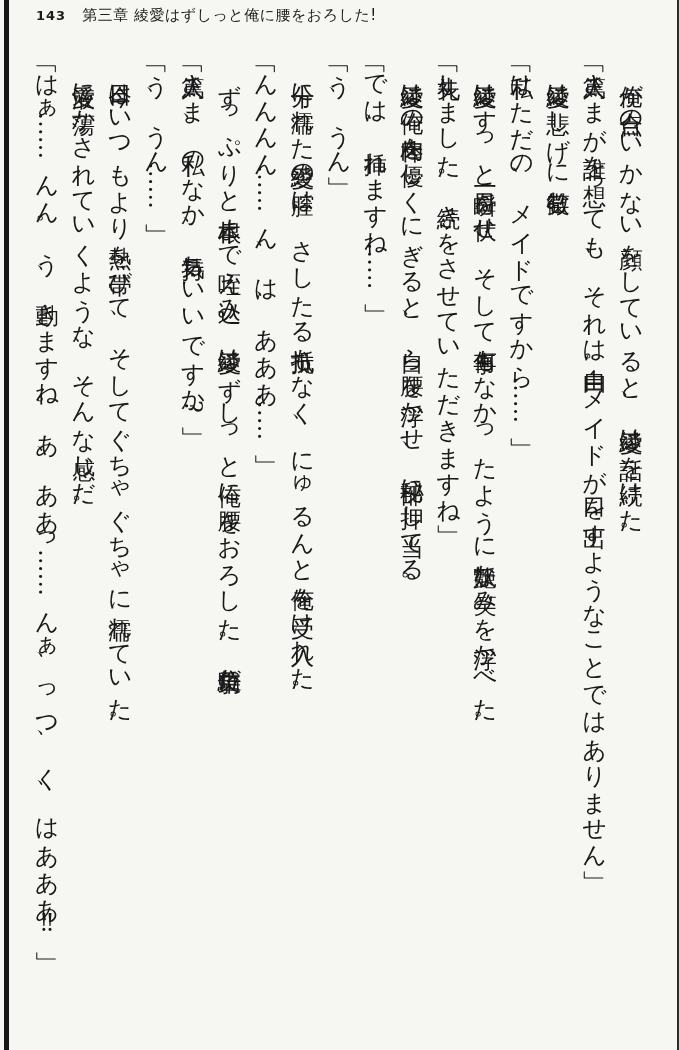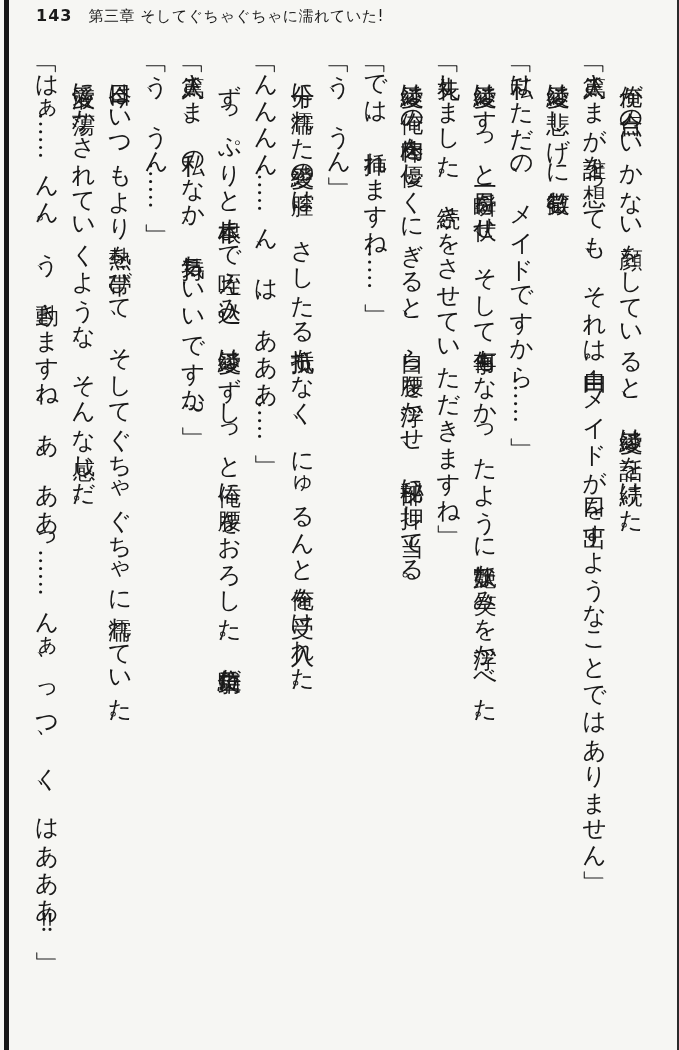--- a/index.html
+++ b/index.html
@@ -18,21 +18,21 @@
     position:absolute; right:0; top:0; width:2px; height:1050px;
     background:#2a2a2a;
   }
   .header {
     position:absolute; top:6px; left:36px;
     display:flex; align-items:baseline; gap:16px;
     font-family:"DejaVu Sans", sans-serif;
     color:#1b1b1b;
   }
   .page-num {
-    font-size:16px; font-weight:bold; letter-spacing:1px;
+    font-size:13px; font-weight:bold; letter-spacing:1px;
   }
   .chapter-title {
     font-size:15px; letter-spacing:0.5px;
   }
   .text-block {
     position:absolute;
     top:58px; right:30px;
     height:980px;
     writing-mode:vertical-rl;
     -webkit-writing-mode:vertical-rl;
@@ -46,21 +46,21 @@
   .text-block p[data-type="narration"] { text-indent:0.4em; }
 </style>
 </head>
 <body>
 
 <div class="edge-left"></div>
 <div class="edge-right"></div>
 
 <div class="header">
   <span class="page-num">143</span>
-  <span class="chapter-title">第三章 そしてぐちゃぐちゃに濡れていた!</span>
+  <span class="chapter-title">第三章 綾愛はずしっと俺に腰をおろした!</span>
 </div>
 
 <div class="text-block">
   <p data-type="narration">俺が合点のいかない顔をしていると、綾愛は話を続けた。</p>
   <p data-type="dialogue">「篤人さまが誰を想っても、それは自由。メイドが口を出すようなことではありません」</p>
   <p data-type="narration">綾愛は悲しげに微笑む。</p>
   <p data-type="dialogue">「私はただの、メイドですから……」</p>
   <p data-type="narration">綾愛はすっと一瞬目を伏せ、そして何事もなかったように妖艶な笑みを浮かべた。</p>
   <p data-type="dialogue">「失礼しました。続きをさせていただきますね」</p>
   <p data-type="narration">綾愛は俺の肉棒を優しくにぎると、自ら腰を浮かせ、秘部に押し当てる。</p>

